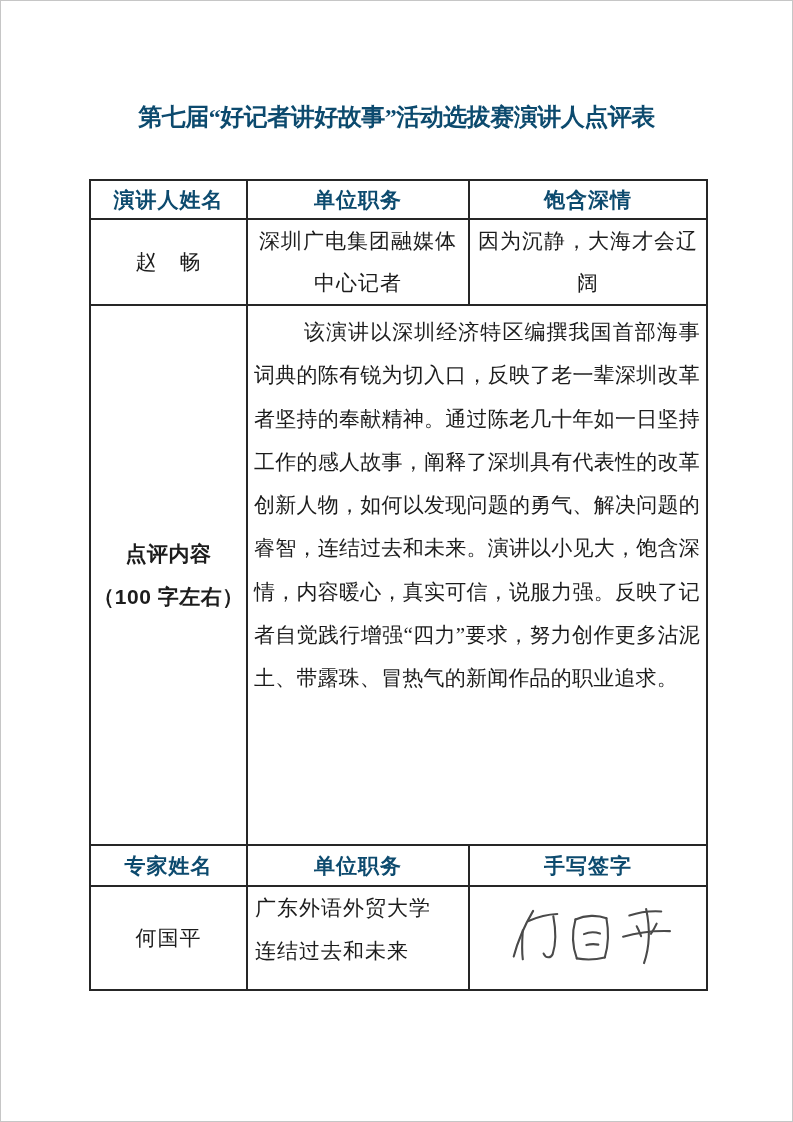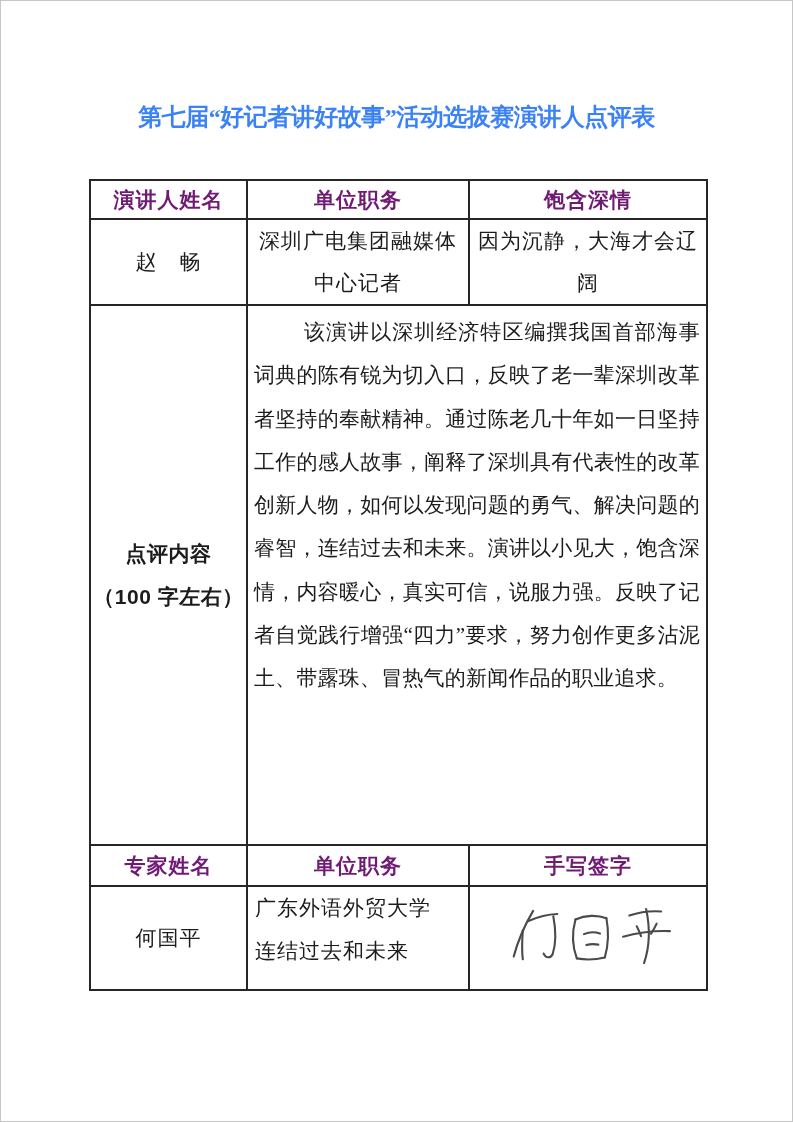--- a/index.html
+++ b/index.html
@@ -13,21 +13,21 @@
     color:#1c1c1c;
     overflow:hidden;
   }
   .title{
     margin:0;
     padding-top:100px;
     text-align:center;
     font-size:24px;
     font-weight:700;
     letter-spacing:-0.5px;
-    color:#3b82f6;
+    color:#0c4a6e;
     font-family:"Liberation Serif", serif;
   }
   table.review-table{
     position:absolute;
     left:88px;top:178px;
     width:617px;
     border-collapse:collapse;
     table-layout:fixed;
   }
   .review-table col.c1{width:157px;}
@@ -38,21 +38,21 @@
     padding:0;
     font-size:21px;
     vertical-align:middle;
     overflow:hidden;
   }
   .review-table th{
     font-family:"Liberation Sans", sans-serif;
     font-weight:700;
     text-align:center;
     letter-spacing:1px;
-    color:#701a75;
+    color:#0c4a6e;
   }
   tr.r-header{height:39px;}
   tr.r-speaker{height:85px;}
   tr.r-comment{height:540px;}
   tr.r-expert-header{height:41px;margin-left:15px;}
   tr.r-expert{height:83px;}
   td.center-cell{
     text-align:center;
     letter-spacing:1px;
     line-height:42px;

